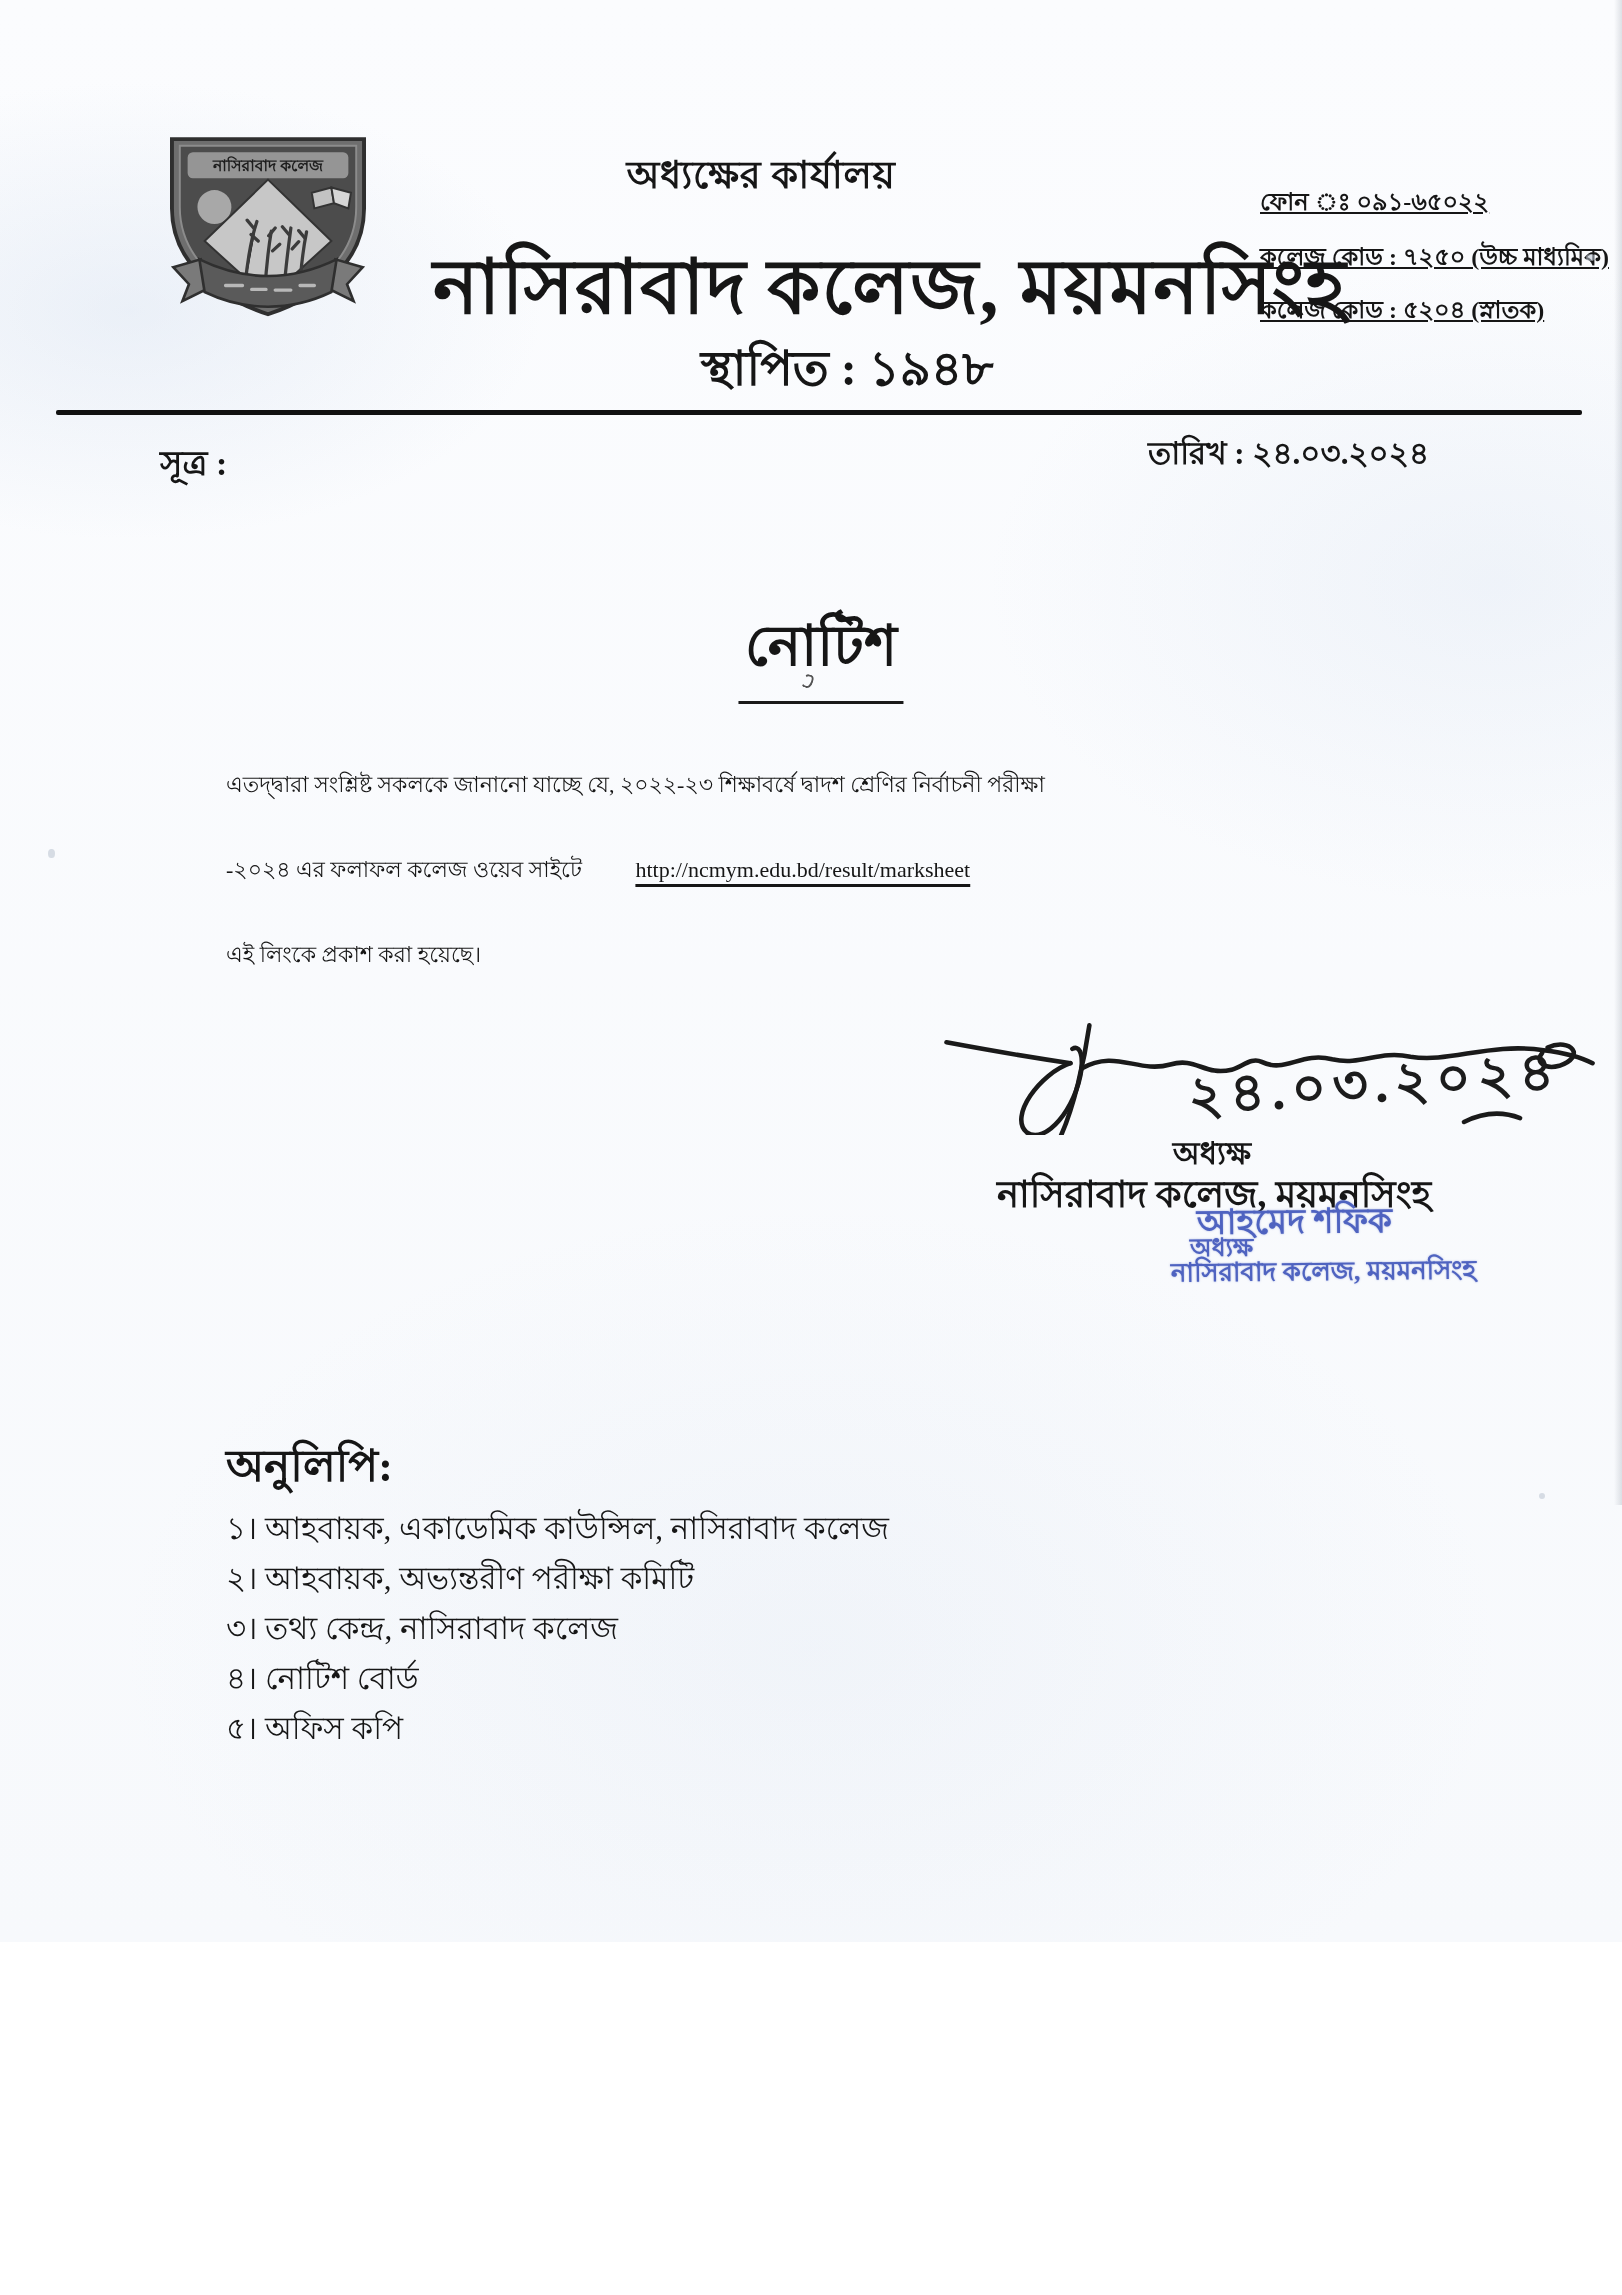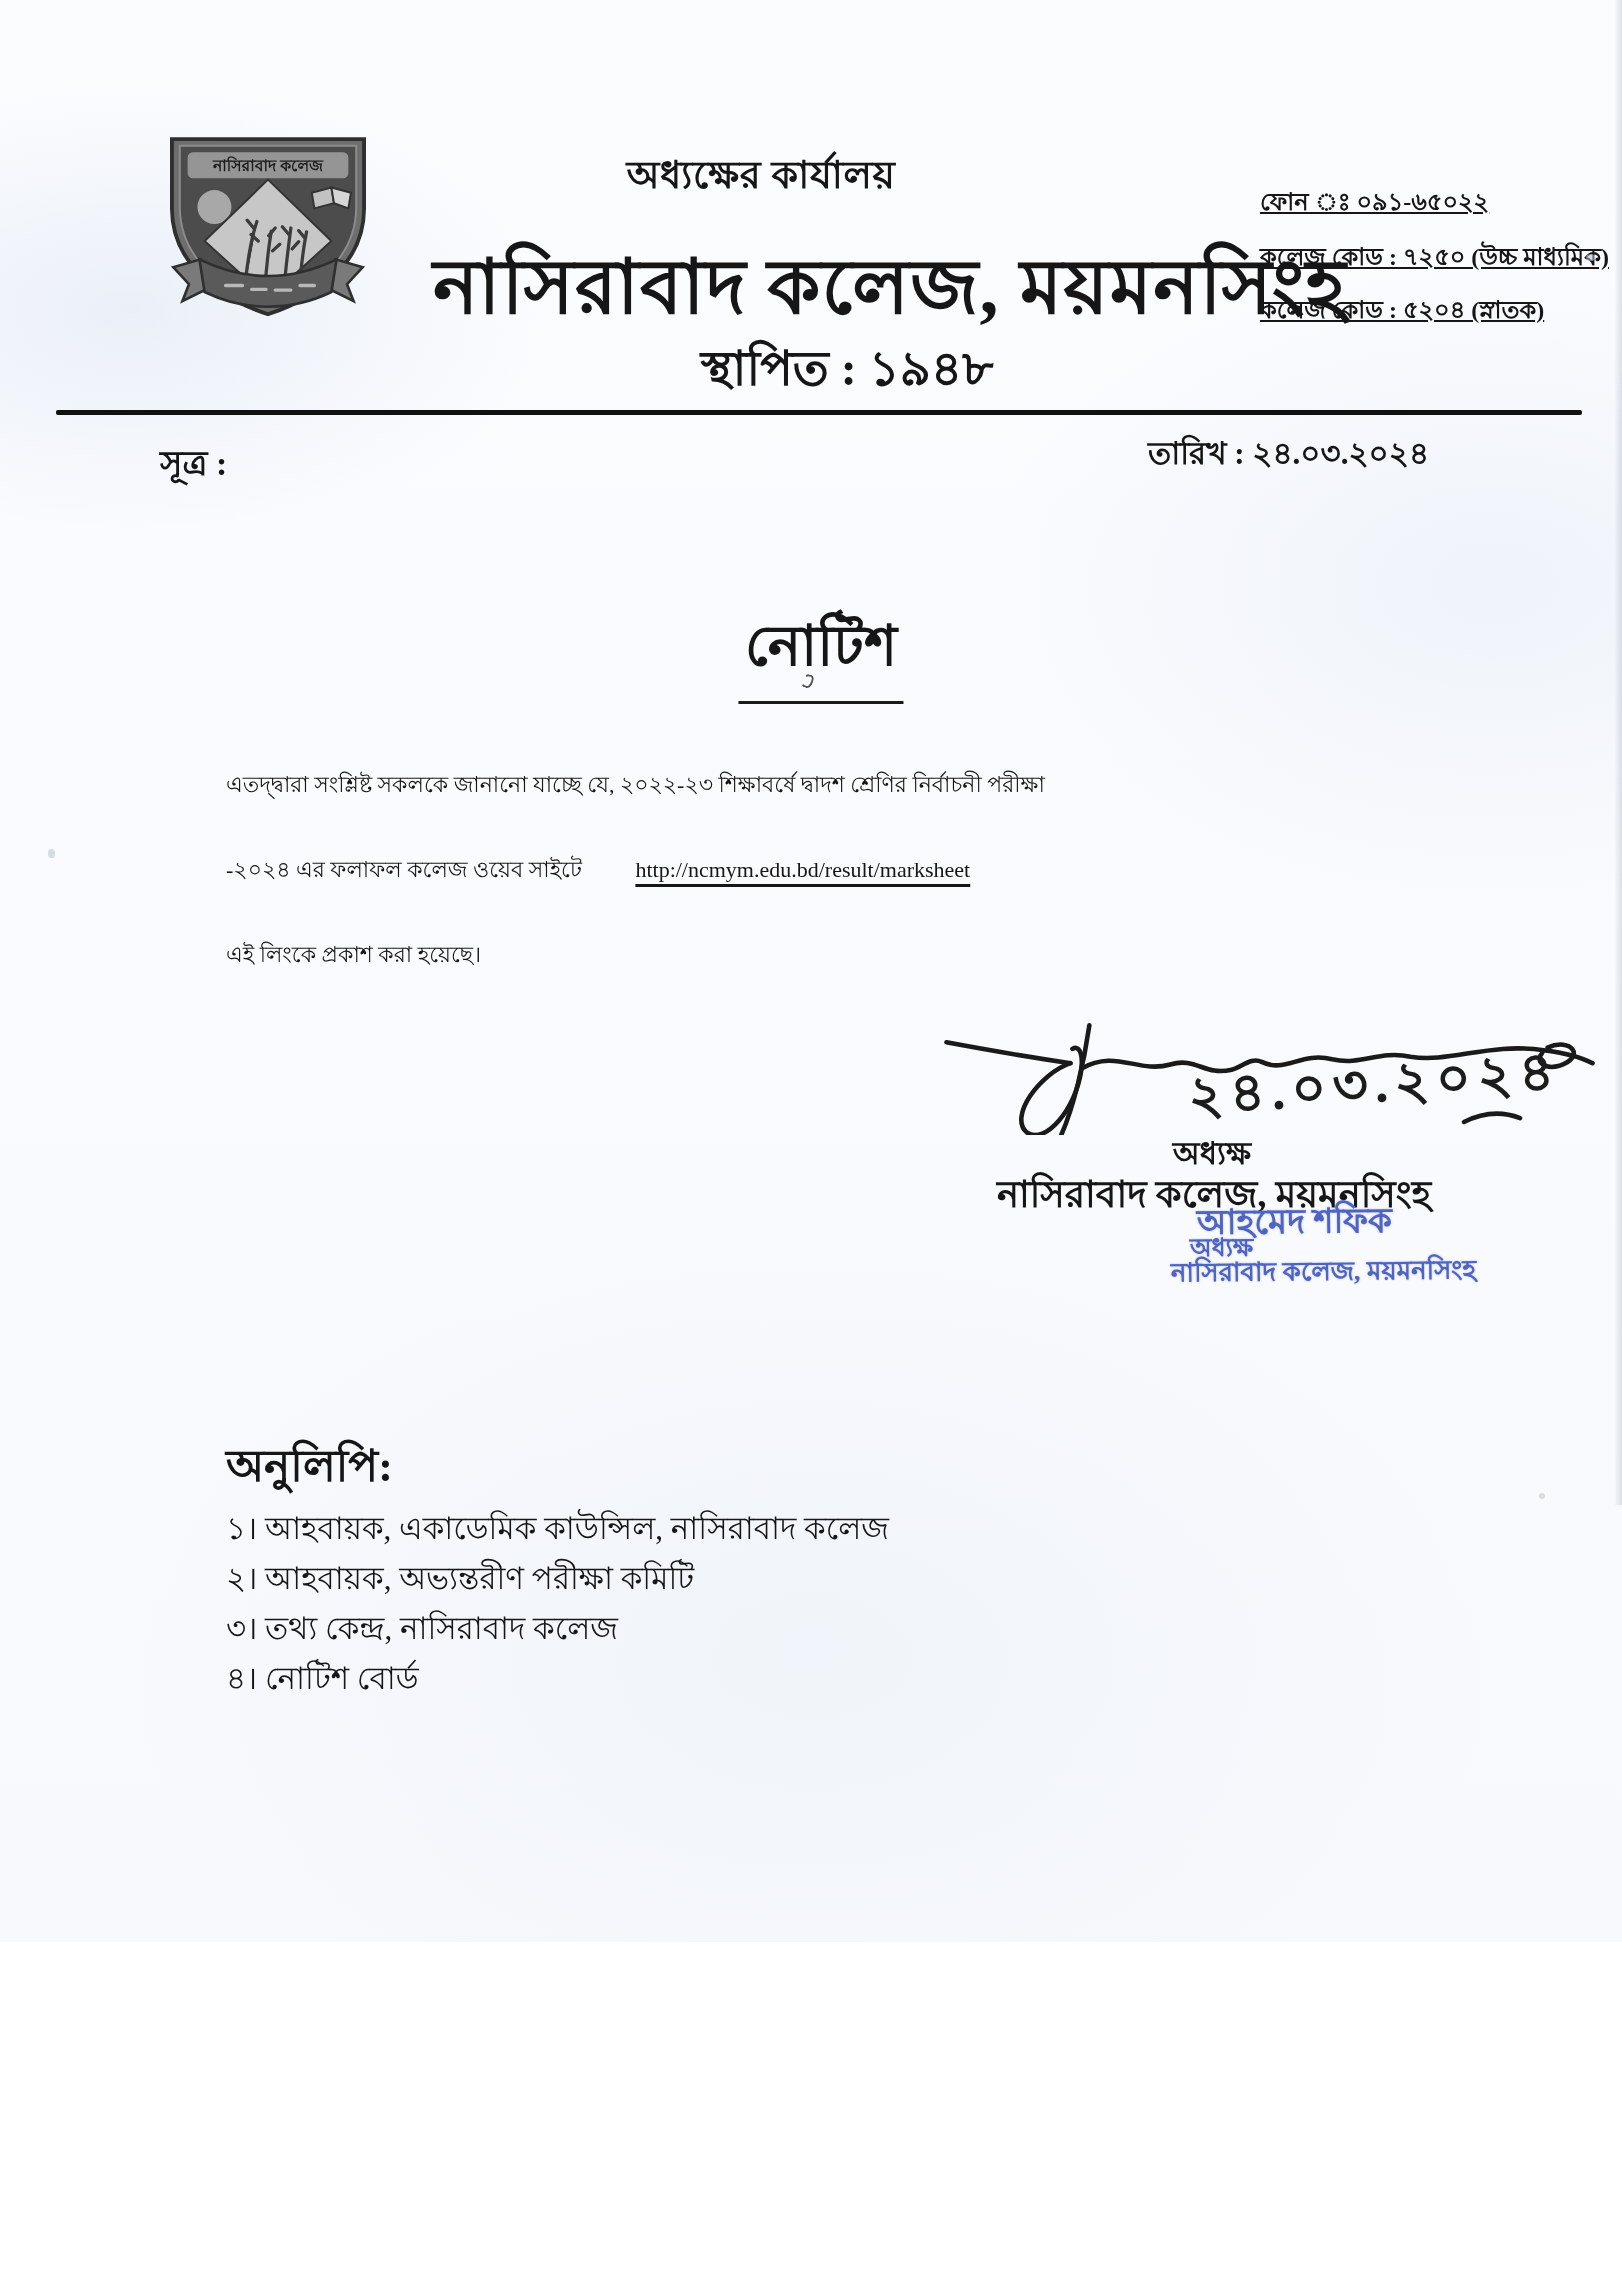--- a/index.html
+++ b/index.html
@@ -134,20 +134,21 @@
   <div class="abs ctr stamp stamp-name" style="left:1197px; top:1195px;">আহমেদ শফিক</div>
   <div class="abs ctr stamp stamp-desig" style="left:1190px; top:1228px;">অধ্যক্ষ</div>
   <div class="abs ctr stamp stamp-org" style="left:1171px; top:1251px;">নাসিরাবাদ কলেজ, ময়মনসিংহ</div>
 
   <div class="abs copies-heading" style="left:226px; top:1433px;">অনুলিপি:</div>
   <div class="abs copies-list" style="left:226px; top:1504px;">
     <div class="item">১। আহবায়ক, একাডেমিক কাউন্সিল, নাসিরাবাদ কলেজ</div>
     <div class="item">২। আহবায়ক, অভ্যন্তরীণ পরীক্ষা কমিটি</div>
     <div class="item">৩। তথ্য কেন্দ্র, নাসিরাবাদ কলেজ</div>
     <div class="item">৪। নোটিশ বোর্ড</div>
+    <div class="item">৫। অফিস কপি</div>
   </div>
 
   <div class="abs edge-shade"></div>
   <div class="abs speck" style="left:48px; top:849px; width:6.5px; height:9.2px;"></div>
   <div class="abs speck" style="left:1586px; top:254px; width:9.2px; height:6.5px;"></div>
   <div class="abs speck" style="left:1539px; top:1493px; width:5.9px; height:5.9px;"></div>
   <div class="abs speck" style="left:739px; top:2042px; width:5.2px; height:5.2px; opacity:.3;"></div>
 
 </div>
 

